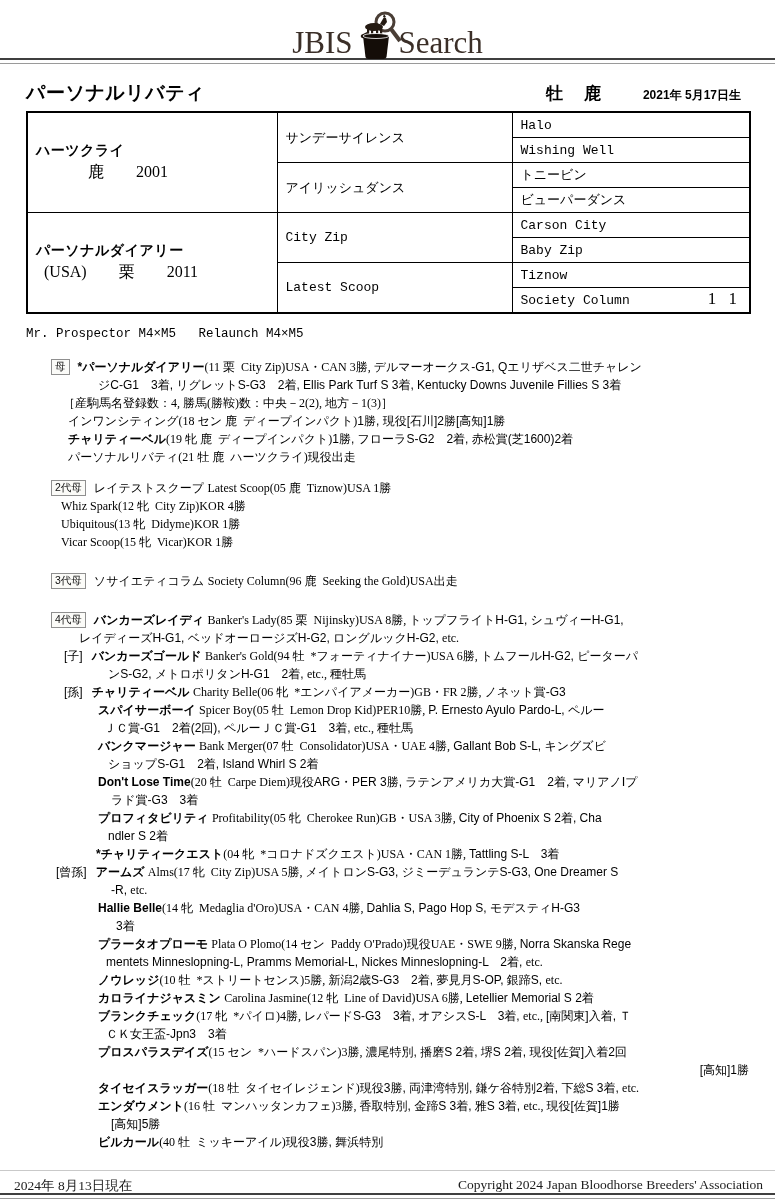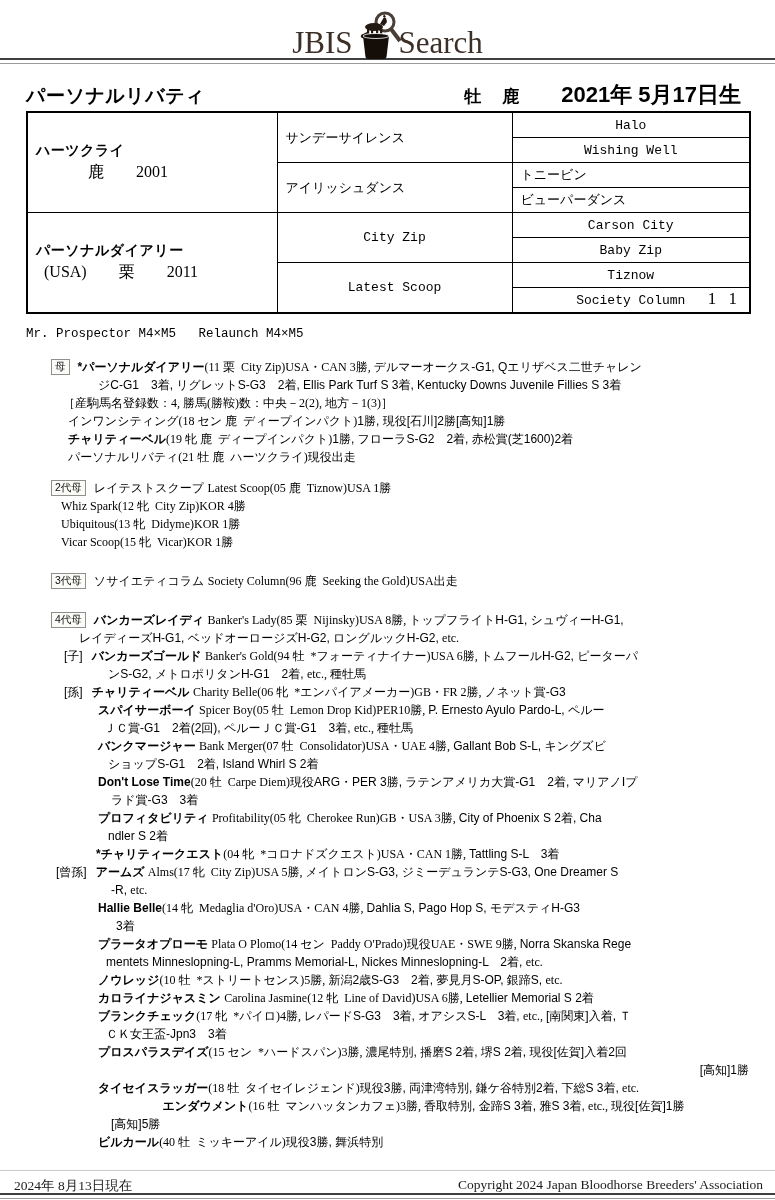--- a/index.html
+++ b/index.html
@@ -11,30 +11,30 @@
   .logo-text{font-family:"Liberation Serif","DejaVu Serif",serif;font-size:31px;color:#3b2f28;line-height:1;}
   .logo-icon{width:52px;height:50px;margin:0 -4px -2px -2px;}
 
   .rule-double{border-top:2px solid #3f3f3f;border-bottom:1px solid #9a9a9a;height:3px;}
 
   
   .content{padding:0 26px;}
   .title-row{display:flex;align-items:baseline;margin-top:16px;height:26px;}
   .t-name{flex:1;font-size:19px;font-weight:700;letter-spacing:.5px;}
   .t-sex{font-size:17px;font-weight:700;margin-right:40px;letter-spacing:2px;}
-  .t-birth{font-size:22px;font-weight:700;margin-right:8px;}
+  .t-birth{font-size:12px;font-weight:700;margin-right:8px;}
 
   
   table.ped{border-collapse:collapse;border:2px solid #000;width:723px;table-layout:fixed;margin-top:5px;}
   table.ped td{border:1px solid #000;height:24px;padding:0 8px;font-size:13px;overflow:hidden;white-space:nowrap;}
   td.anc{vertical-align:middle;}
   .anc-name{font-size:14px;font-weight:700;letter-spacing:.5px;}
   .anc-detail{font-family:"Liberation Serif","DejaVu Serif",serif;font-size:16px;padding-left:52px;margin-top:2px;}
   .anc-detail.dam{padding-left:8px;}
-  .mono{font-family:"Liberation Mono","DejaVu Sans Mono",monospace;font-size:13px;text-align:center;}
+  .mono{font-family:"Liberation Mono","DejaVu Sans Mono",monospace;font-size:13px;}
   td.soc{position:relative;}
   .soc-note{position:absolute;right:8px;top:1px;font-family:"Liberation Serif","DejaVu Serif",serif;font-size:17px;letter-spacing:4px;}
 
   
   .inbreeding{font-family:"Liberation Mono","DejaVu Sans Mono",monospace;font-size:12.5px;margin-top:13px;white-space:pre;}
 
   
   .lines{margin-top:17px;}
   .line{white-space:pre;font-size:12px;line-height:18px;height:18px;}
   .seg-b{font-weight:700;}
@@ -164,21 +164,21 @@
         <div class="line" style="padding-left: 90px;"><span>3着</span></div>
         <div class="line" style="padding-left: 72px;"><span class="seg-b">プラータオプローモ </span><span class="seg-s">Plata O Plomo(14 セン  Paddy O'Prado)現役UAE・SWE 9勝, </span><span>Norra Skanska Rege</span></div>
         <div class="line" style="padding-left: 80px;"><span>mentets Minneslopning-L, Pramms Memorial-L, Nickes Minneslopning-L　2着, </span><span class="seg-s">etc.</span></div>
         <div class="line" style="padding-left: 72px;"><span class="seg-b">ノウレッジ</span><span class="seg-s">(10 牡  *ストリートセンス)5勝, </span><span>新潟2歳S-G3　2着, 夢見月S-OP, 銀蹄S, </span><span class="seg-s">etc.</span></div>
         <div class="line" style="padding-left: 72px;"><span class="seg-b">カロライナジャスミン </span><span class="seg-s">Carolina Jasmine(12 牝  Line of David)USA 6勝, </span><span>Letellier Memorial S 2着</span></div>
         <div class="line" style="padding-left: 72px;"><span class="seg-b">ブランクチェック</span><span class="seg-s">(17 牝  *パイロ)4勝, </span><span>レパードS-G3　3着, オアシスS-L　3着, </span><span class="seg-s">etc., </span><span>[南関東]入着, Ｔ</span></div>
         <div class="line" style="padding-left: 80px;"><span>ＣＫ女王盃-Jpn3　3着</span></div>
         <div class="line" style="padding-left: 72px;"><span class="seg-b">プロスパラスデイズ</span><span class="seg-s">(15 セン  *ハードスパン)3勝, </span><span>濃尾特別, 播磨S 2着, 堺S 2着, 現役[佐賀]入着2回</span></div>
         <div class="line" style="padding-left: 85px; text-align: right;"><span>[高知]1勝</span></div>
         <div class="line" style="padding-left: 72px;"><span class="seg-b">タイセイスラッガー</span><span class="seg-s">(18 牡  タイセイレジェンド)</span><span>現役3勝, 両津湾特別, 鎌ケ谷特別2着, 下総S 3着, </span><span class="seg-s">etc.</span></div>
-        <div class="line" style="padding-left: 72px; text-align: center;"><span class="seg-b">エンダウメント</span><span class="seg-s">(16 牡  マンハッタンカフェ)3勝, </span><span>香取特別, 金蹄S 3着, 雅S 3着, </span><span class="seg-s">etc., </span><span>現役[佐賀]1勝</span></div>
+        <div class="line" style="padding-left: 72px;"><span class="seg-b">エンダウメント</span><span class="seg-s">(16 牡  マンハッタンカフェ)3勝, </span><span>香取特別, 金蹄S 3着, 雅S 3着, </span><span class="seg-s">etc., </span><span>現役[佐賀]1勝</span></div>
         <div class="line" style="padding-left: 85px;"><span>[高知]5勝</span></div>
         <div class="line" style="padding-left: 72px;"><span class="seg-b">ビルカール</span><span class="seg-s">(40 牡  ミッキーアイル)</span><span>現役3勝, 舞浜特別</span></div>
       </div>
   </div>
 
   <div class="footer-rule"></div>
   <div class="footer">
     <span>2024年 8月13日現在</span>
     <span>Copyright 2024 Japan Bloodhorse Breeders' Association</span>
   </div>

